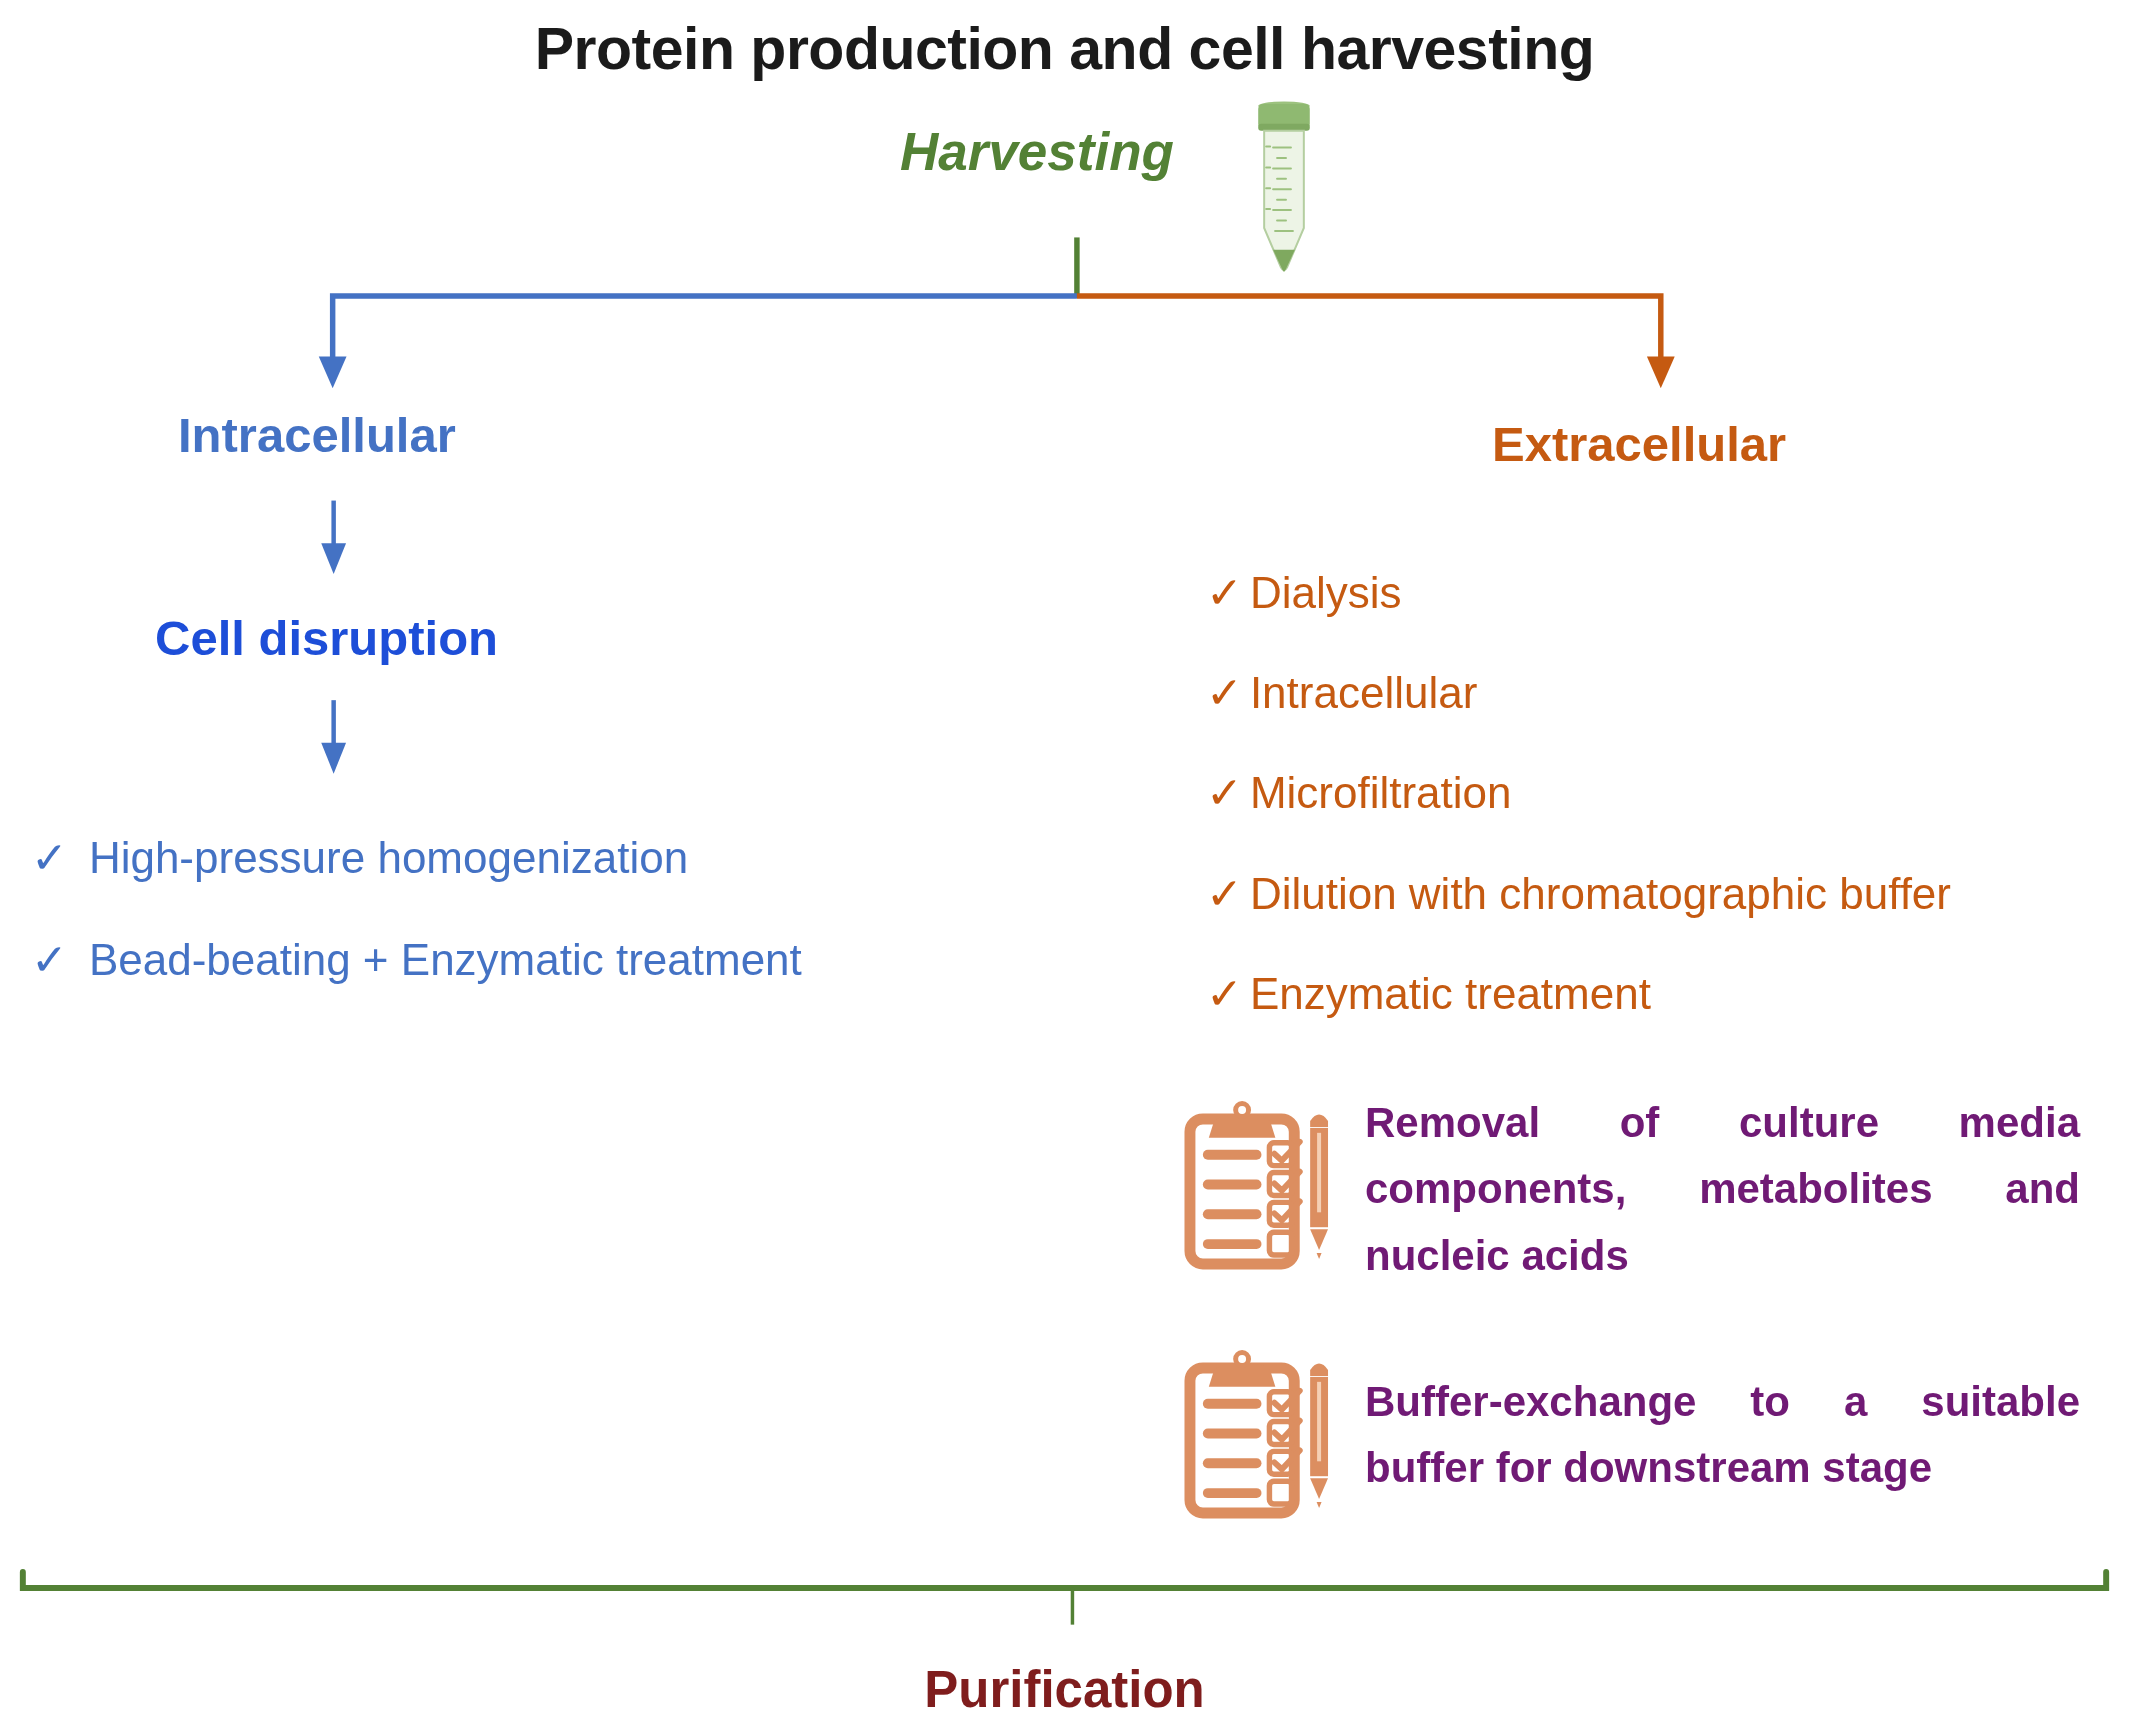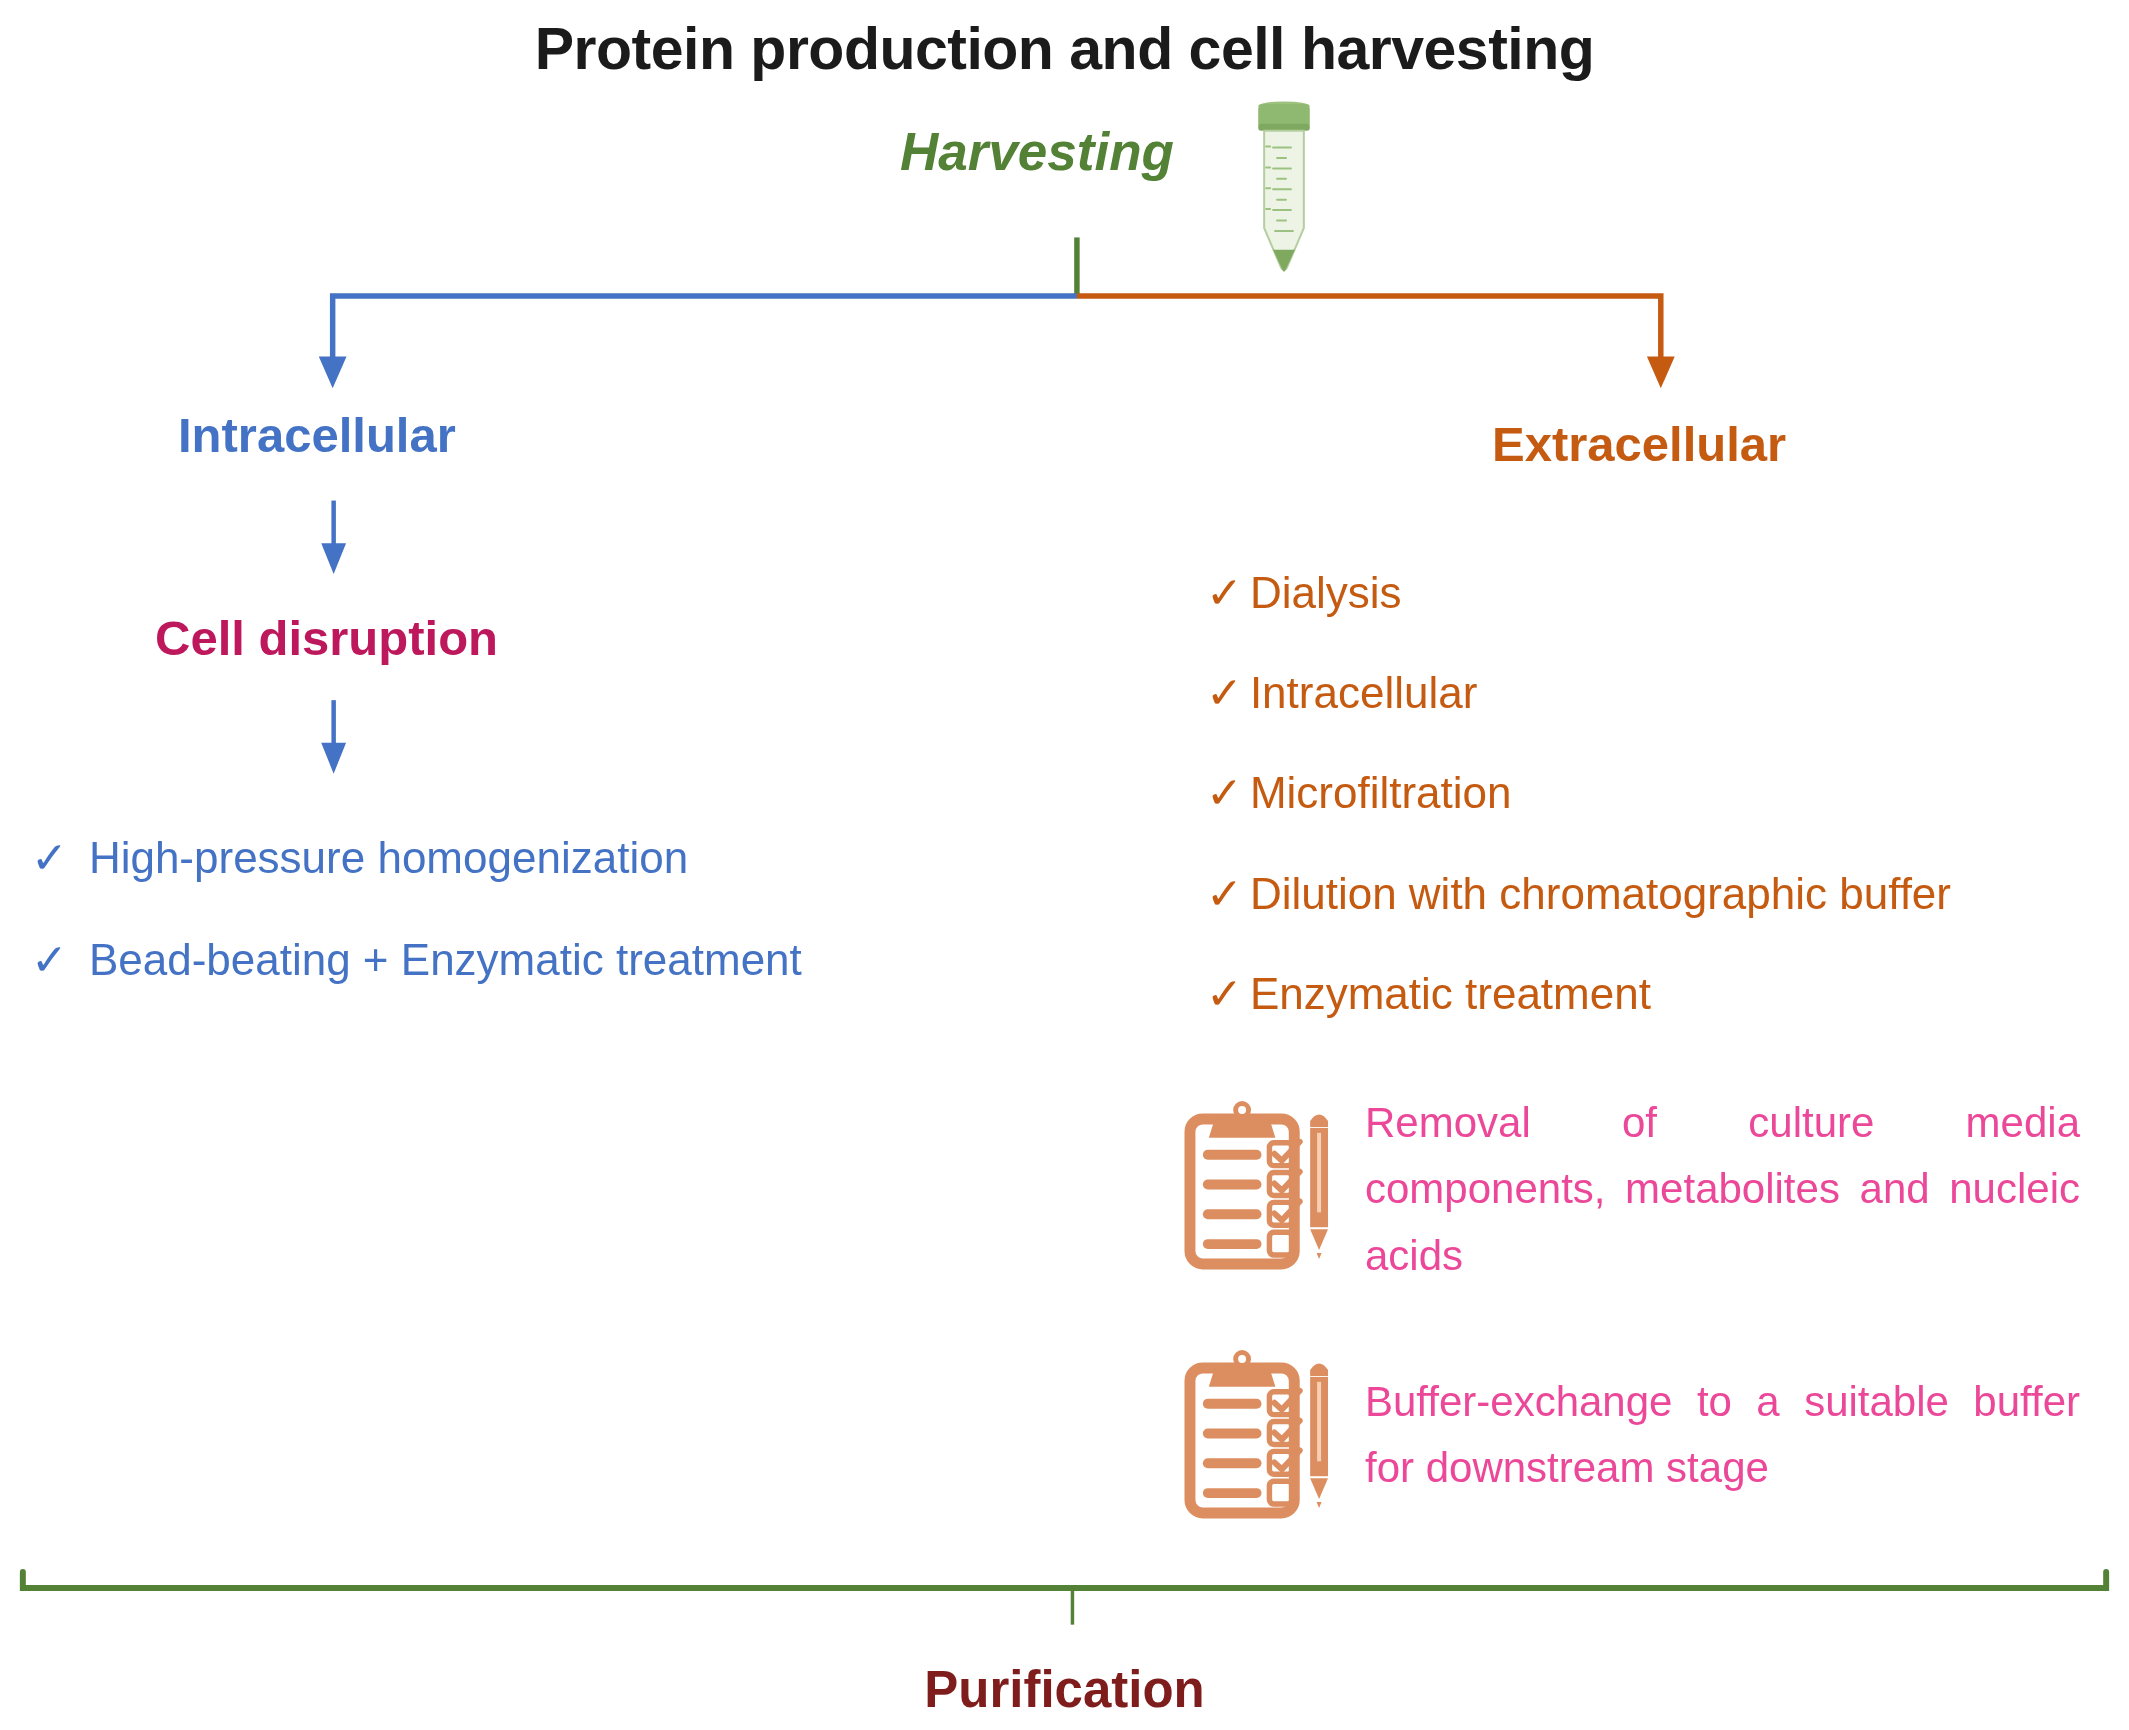--- a/index.html
+++ b/index.html
@@ -30,36 +30,36 @@
   .branch-label-blue {
     top: 407px; left: 178px;
     font-size: 49px; font-weight: bold; color: #4472C4;
   }
   .branch-label-orange {
     top: 416px; left: 1492px;
     font-size: 49px; font-weight: bold; color: #C55A11;
   }
   .cell-disruption {
     top: 610px; left: 155px;
-    font-size: 49px; font-weight: bold; color: #be185d;
+    font-size: 49px; font-weight: bold; color: #1d4ed8;
   }
   ul.checklist { list-style: none; margin: 0; padding: 0; }
   ul.checklist li { display: flex; align-items: flex-start; }
   .blue-list { left: 31px; top: 835px; }
   .blue-list li { font-size: 44px; color: #4472C4; margin-bottom: 56px; line-height: 1.05; }
   .blue-list .check { margin-right: 21px; }
   .orange-list { left: 1206px; top: 570px; }
   .orange-list li { font-size: 44px; color: #C55A11; margin-bottom: 54px; line-height: 1.05; }
   .orange-list .check { margin-right: 7px; font-weight: bold; }
   .clipboard-svg { width: 149px; height: 173px; }
   .clipboard-1 { left: 1183px; top: 1098px; }
   .clipboard-2 { left: 1183px; top: 1347px; }
   .note-text {
     left: 1365px; width: 715px;
-    font-size: 42px; font-weight: normal; color: #ec4899;
+    font-size: 42px; font-weight: bold; color: #701a75;
     text-align: justify; line-height: 1.58;
   }
   .note-1 { top: 1090px; }
   .note-2 { top: 1369px; }
   .purification-label {
     top: 1660px; left: 0; width: 2129px;
     text-align: center;
     font-size: 51px; font-weight: bold; color: #7f1d1d;
   }
 </style>

